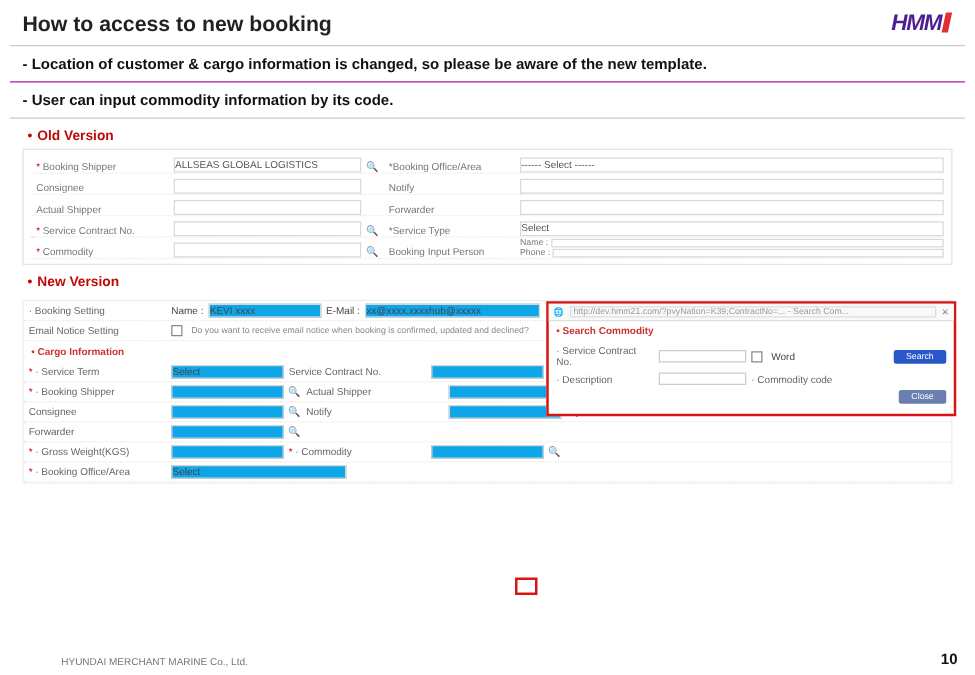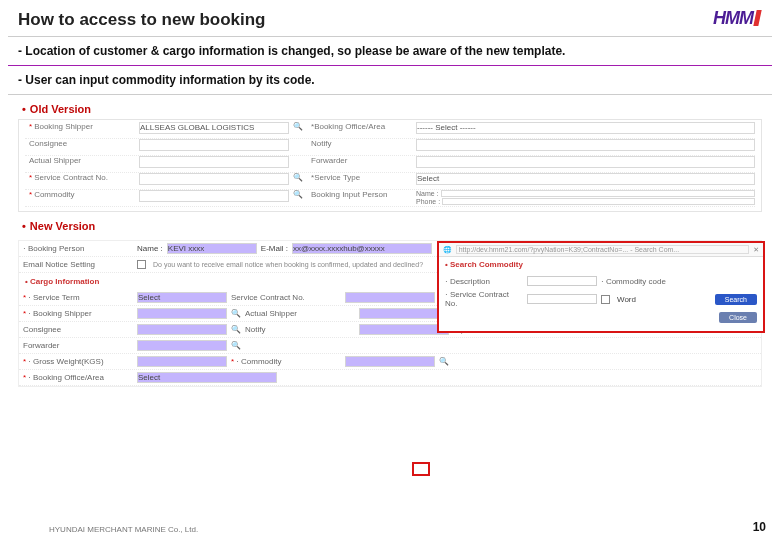--- a/index.html
+++ b/index.html
@@ -53,40 +53,40 @@
 
   
   .old-panel {
     margin: 0 18px;
     border: 1px solid #e4e4e4;
     padding: 2px 6px 4px 6px;
     font-size: 8px;
     color: #555;
     filter: blur(0.3px);
   }
-  .old-row { display:flex; align-items:flex-start; height:17px; border-bottom:1px dotted #e9e9e9; gap:4px;}
+  .old-row { display:flex; align-items:flex-end; height:17px; border-bottom:1px dotted #e9e9e9; gap:4px;}
   .old-label { width:110px; padding-left:4px; color:#777;}
   .old-label .req { color:#d00; margin-right:2px;}
   .old-input { flex:0 0 150px; height:12px; border:1px solid #d9d9d9; background:#fff;}
   .old-mag { width:10px; text-align:center; color:#999;}
   .old-right-label { width:105px; color:#777; padding-left:4px;}
 
   
   .new-panel {
     margin: 4px 18px 0 18px;
     font-size: 8px;
     color: #444;
     border: 1px solid #eee;
     position: relative;
     filter: blur(0.3px);
   }
   .nv-row { display:flex; align-items:center; height:16px; border-bottom:1px dotted #e9e9e9; gap:4px; padding:0 4px;}
   .nv-label { width:110px; color:#666;}
   .nv-label .req{ color:#d00; margin-right:2px;}
-  .nv-input { height:11px; border:1px solid #d5d5d5; background:#c4b5fd;}
+  .nv-input { height:11px; border:1px solid #d5d5d5; background:#0ea5e9;}
   .nv-input.sm{ width:90px;}
   .nv-input.md{ width:140px;}
   .nv-sect-head { color:#c33; font-weight:600; padding:4px 6px; font-size:8px;}
   .nv-checkbox { width:9px; height:9px; border:1px solid #888; display:inline-block; margin-right:3px;}
 
   
   .popup {
     position:absolute;
     top:0px; right:-4px;
     width:328px;
@@ -195,39 +195,39 @@
 
   <div class="popup">
     <div class="addrbar">
       <span>🌐</span>
       <div class="url">http://dev.hmm21.com/?pvyNation=K39;ContractNo=... - Search Com...</div>
       <span>✕</span>
     </div>
     <div class="p-title">• <span>Search Commodity</span></div>
     <div class="p-body">
       <div class="p-row">
-        <div class="p-label">· <span>Description</span></div>
-        <div class="p-input"></div>
-        <div class="p-label" style="width:auto">· <span>Commodity code</span></div>
-      </div>
-      <div class="p-row">
         <div class="p-label">· <span>Service Contract No.</span></div>
         <div class="p-input"></div>
         <span class="nv-checkbox"></span>
         <span>Word</span>
         <span class="btn btn-search">Search</span>
       </div>
+      <div class="p-row">
+        <div class="p-label">· <span>Description</span></div>
+        <div class="p-input"></div>
+        <div class="p-label" style="width:auto">· <span>Commodity code</span></div>
+      </div>
       <div class="p-row" style="justify-content:flex-end">
         <span class="btn btn-close">Close</span>
       </div>
     </div>
   </div>
 
   <div class="nv-row">
-    <div class="nv-label">· <span>Booking Person</span></div>
+    <div class="nv-label">· <span>Booking Setting</span></div>
     <span>Name :</span>
     <div class="nv-input sm">KEVI xxxx</div>
     <span>E-Mail :</span>
     <div class="nv-input md">xx@xxxx.xxxxhub@xxxxx</div>
   </div>
   <div class="nv-row">
     <div class="nv-label">Email Notice Setting</div>
     <span class="nv-checkbox"></span>
     <span style="font-size:7px; color:#888;">Do you want to receive email notice when booking is confirmed, updated and declined?</span>
   </div>

